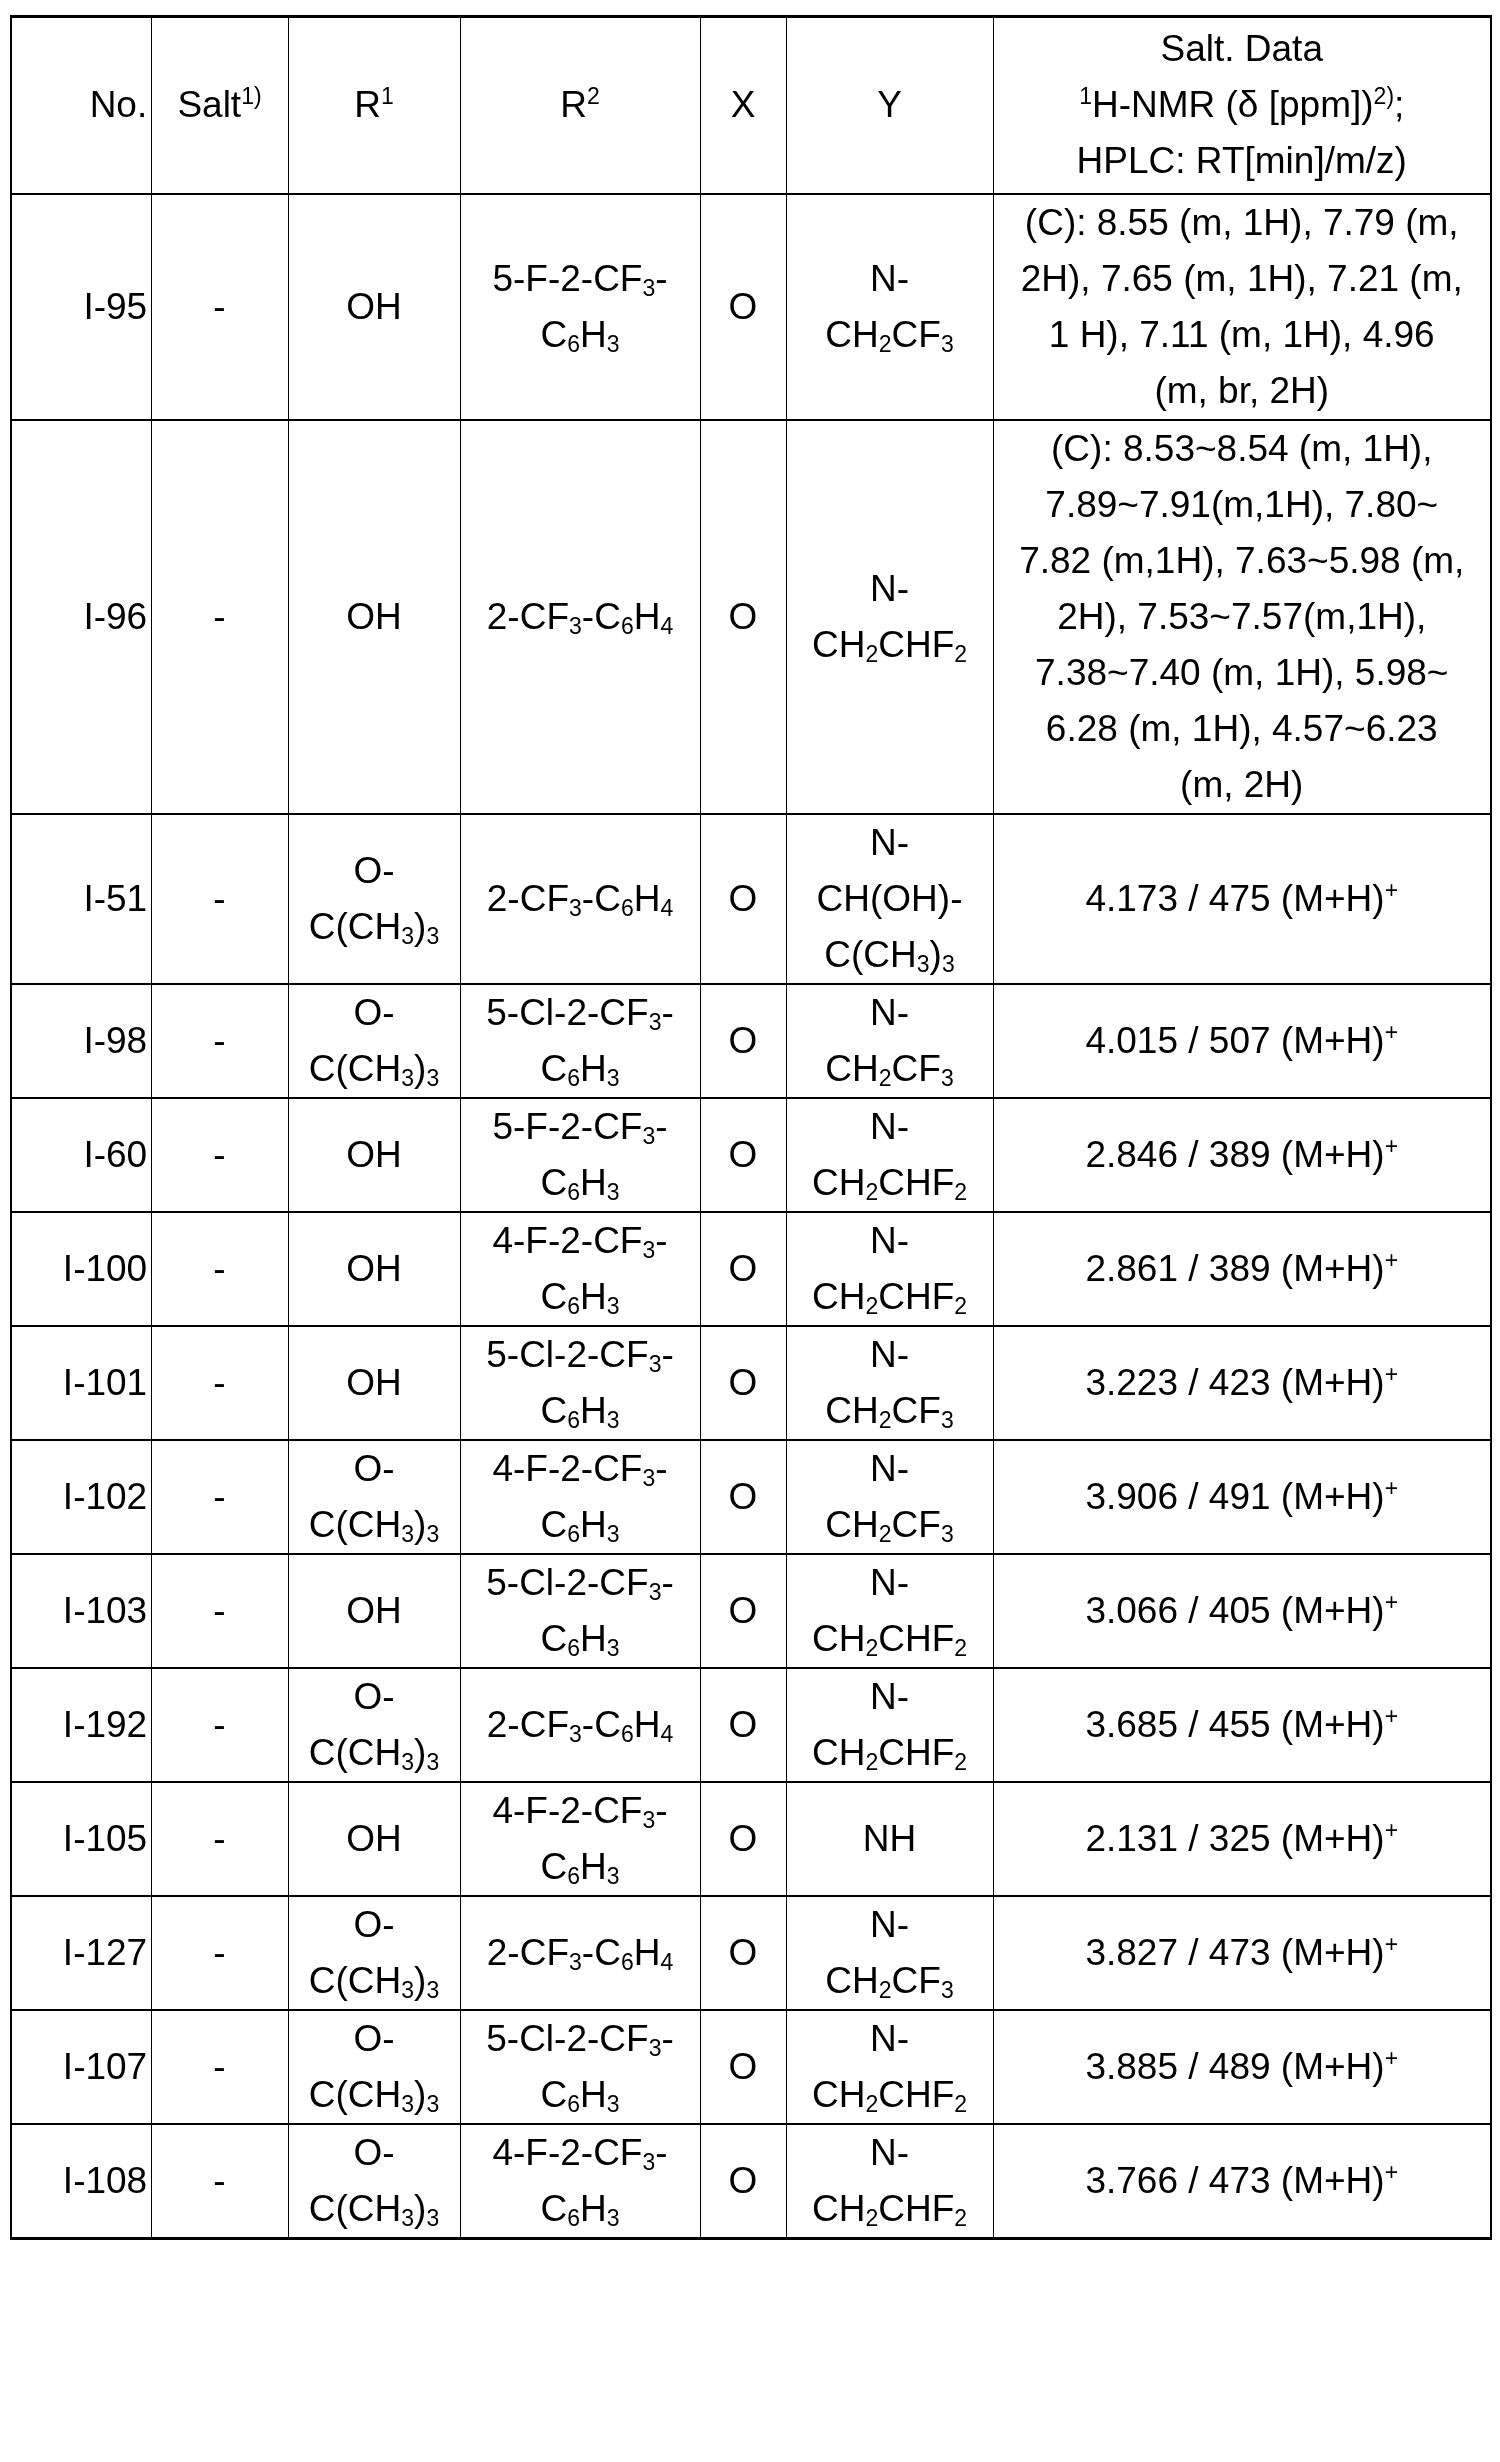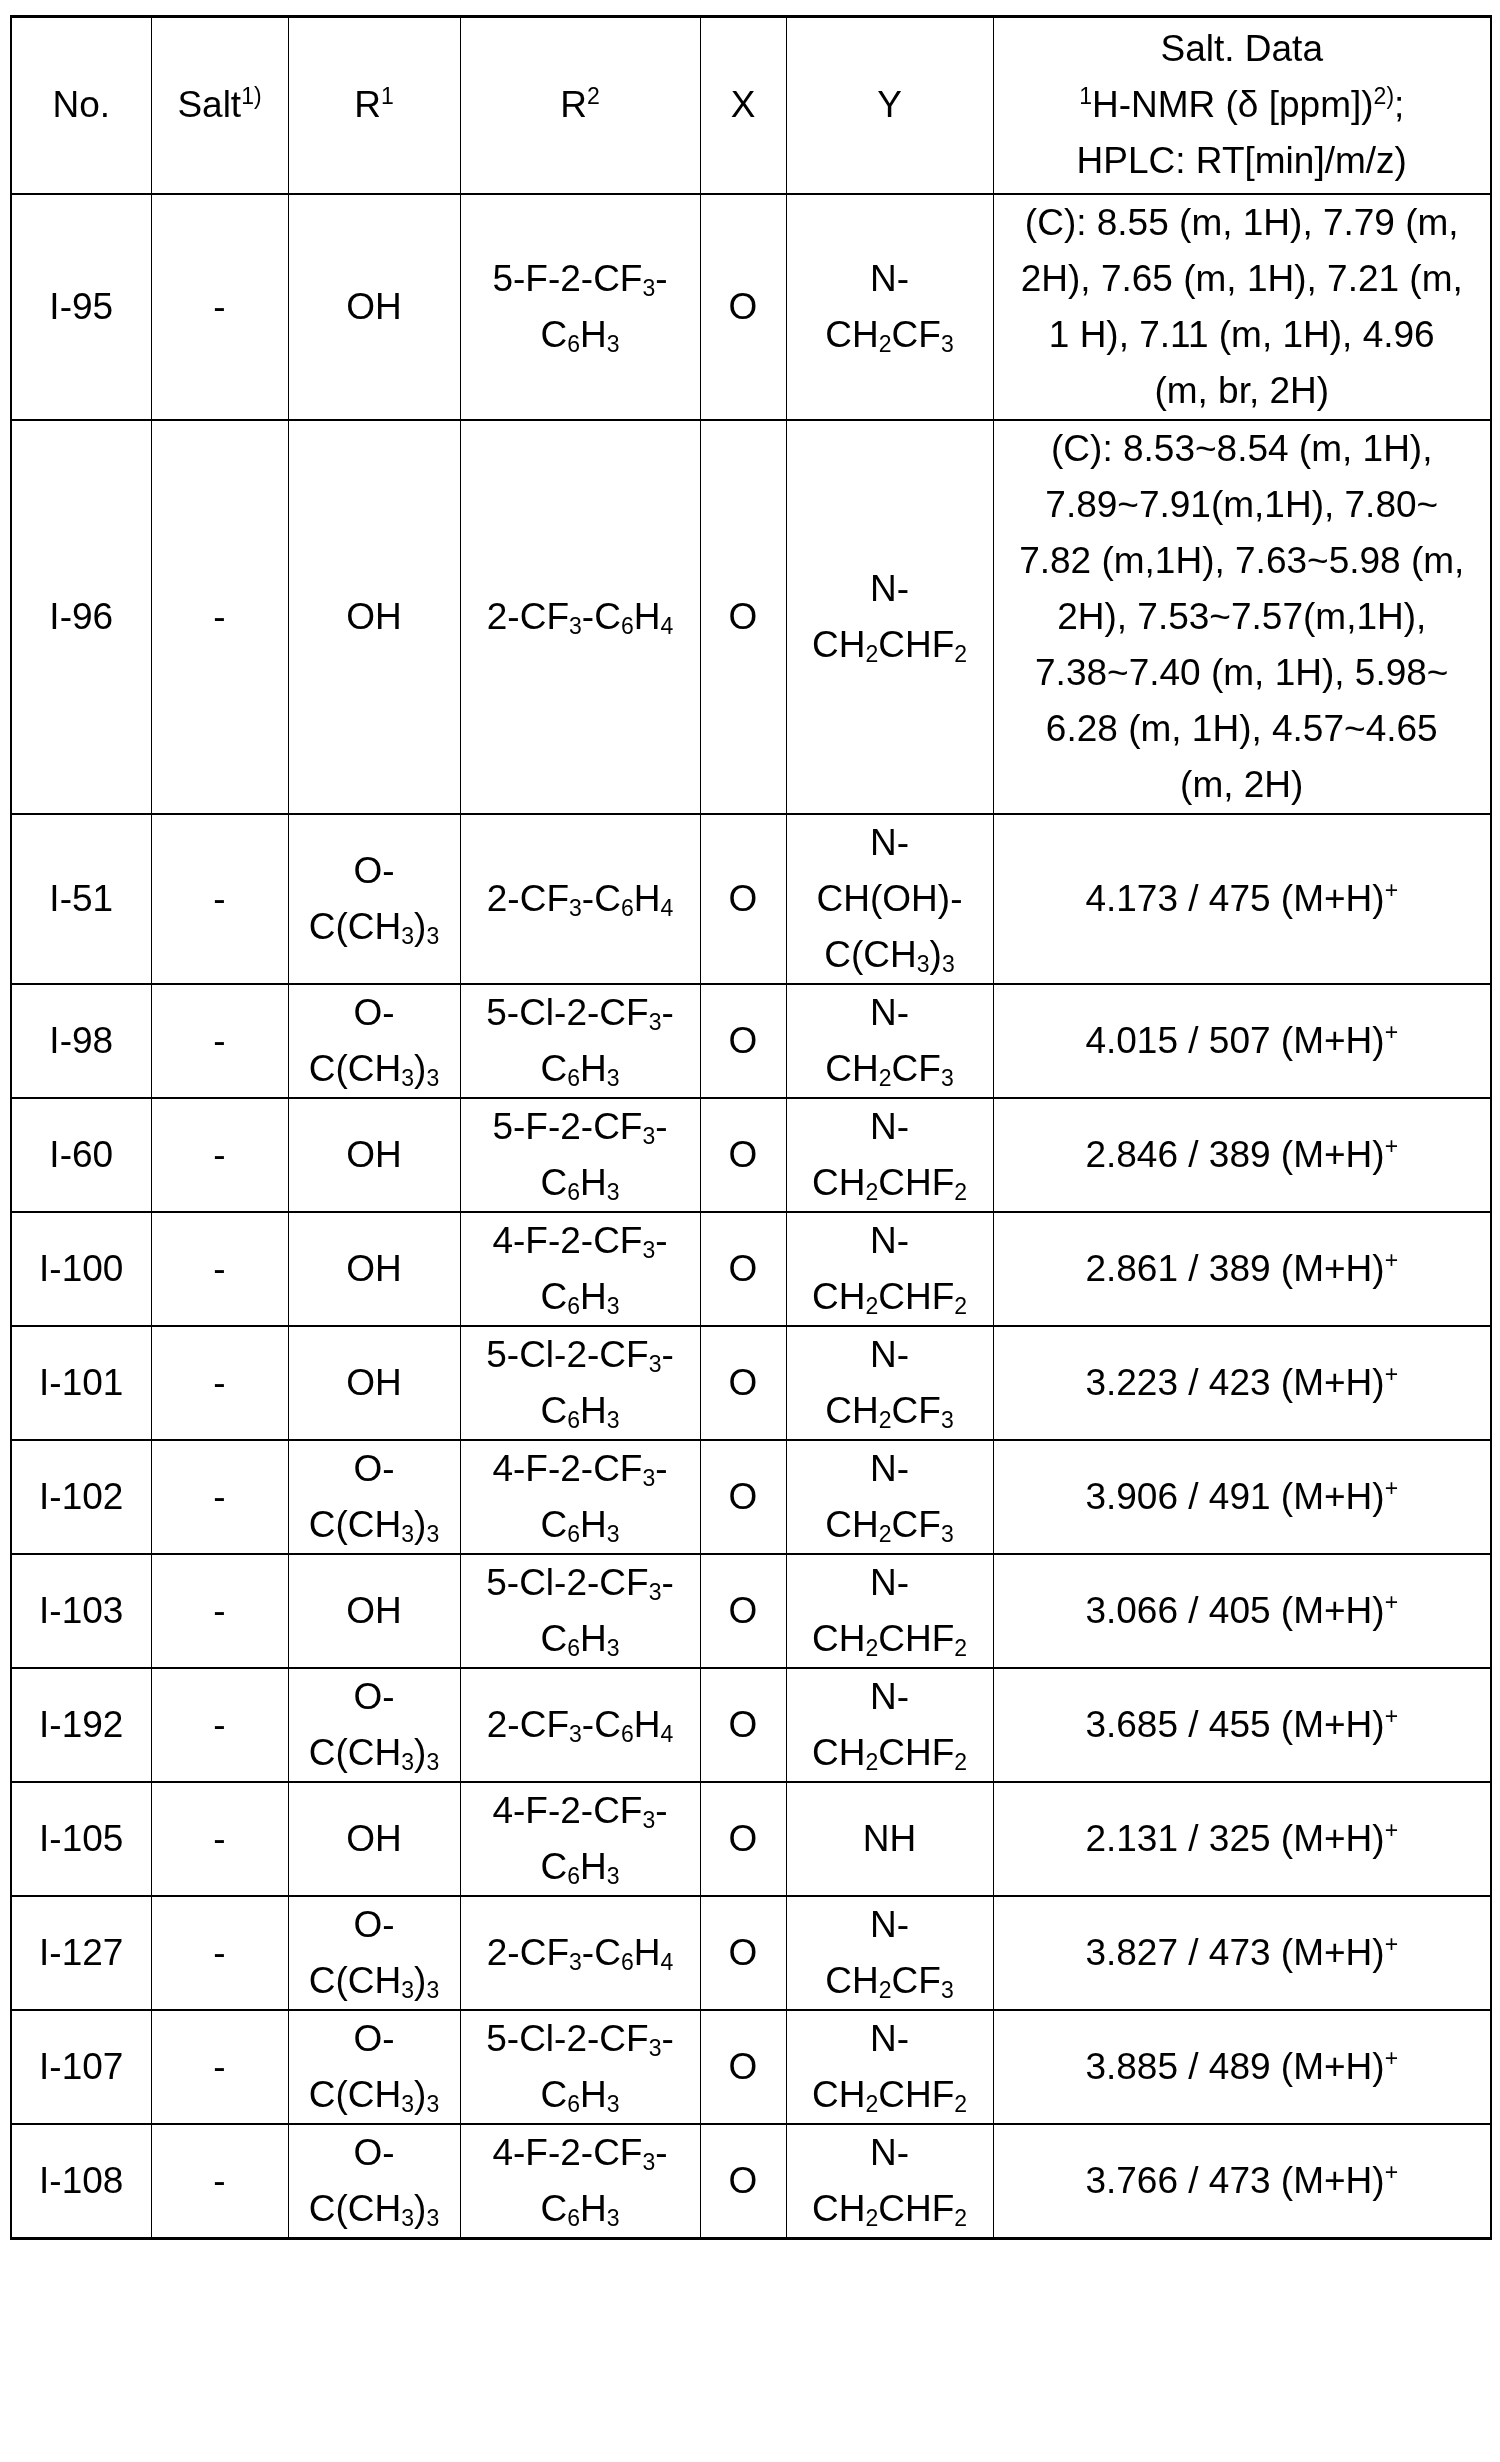--- a/index.html
+++ b/index.html
@@ -10,21 +10,21 @@
     width: 1480px; border-collapse: collapse; table-layout: fixed;
   }
   .data-table th, .data-table td {
     border-left: 1.7px solid #000; border-right: 1.7px solid #000;
     border-top: 2.5px solid #000; border-bottom: 2.5px solid #000;
     text-align: center; vertical-align: middle;
     font-size: 37px; line-height: 56px; font-weight: normal;
     padding: 0 3.3px; box-sizing: border-box;
   }
   .data-table tr:first-child th { border-top-width: 3.3px; }
-  .data-table th:first-child, .data-table td:first-child { border-left-width: 2.5px; }
+  .data-table th:first-child, .data-table td:first-child { border-left-width: 2.5px; text-align: right; }
   .data-table th:last-child, .data-table td:last-child { border-right-width: 2.5px; }
   .data-table tr:last-child td { border-bottom-width: 3.3px; }
   .ln { display: block; white-space: nowrap; }
   sub { font-size: 23px; vertical-align: -5px; line-height: 0; }
   sup { font-size: 23px; vertical-align: 13.2px; line-height: 0; }
   col.c-no { width: 140px; }
   col.c-salt { width: 137px; }
   col.c-r1 { width: 172px; }
   col.c-r2 { width: 240px; }
   col.c-x { width: 86px; }
@@ -124,21 +124,21 @@
       <td>
           <span class="ln">N-</span>
           <span class="ln">CH<sub>2</sub>CHF<sub>2</sub></span>
         </td>
       <td>
           <span class="ln">(C): 8.53~8.54 (m, 1H),</span>
           <span class="ln">7.89~7.91(m,1H), 7.80~</span>
           <span class="ln">7.82 (m,1H), 7.63~5.98 (m,</span>
           <span class="ln">2H), 7.53~7.57(m,1H),</span>
           <span class="ln">7.38~7.40 (m, 1H), 5.98~</span>
-          <span class="ln">6.28 (m, 1H), 4.57~4.65</span>
+          <span class="ln">6.28 (m, 1H), 4.57~6.23</span>
           <span class="ln">(m, 2H)</span>
         </td>
     </tr>
     <tr class="h-97">
       <td>
           <span class="ln">I-51</span>
         </td>
       <td>
           <span class="ln">-</span>
         </td>

